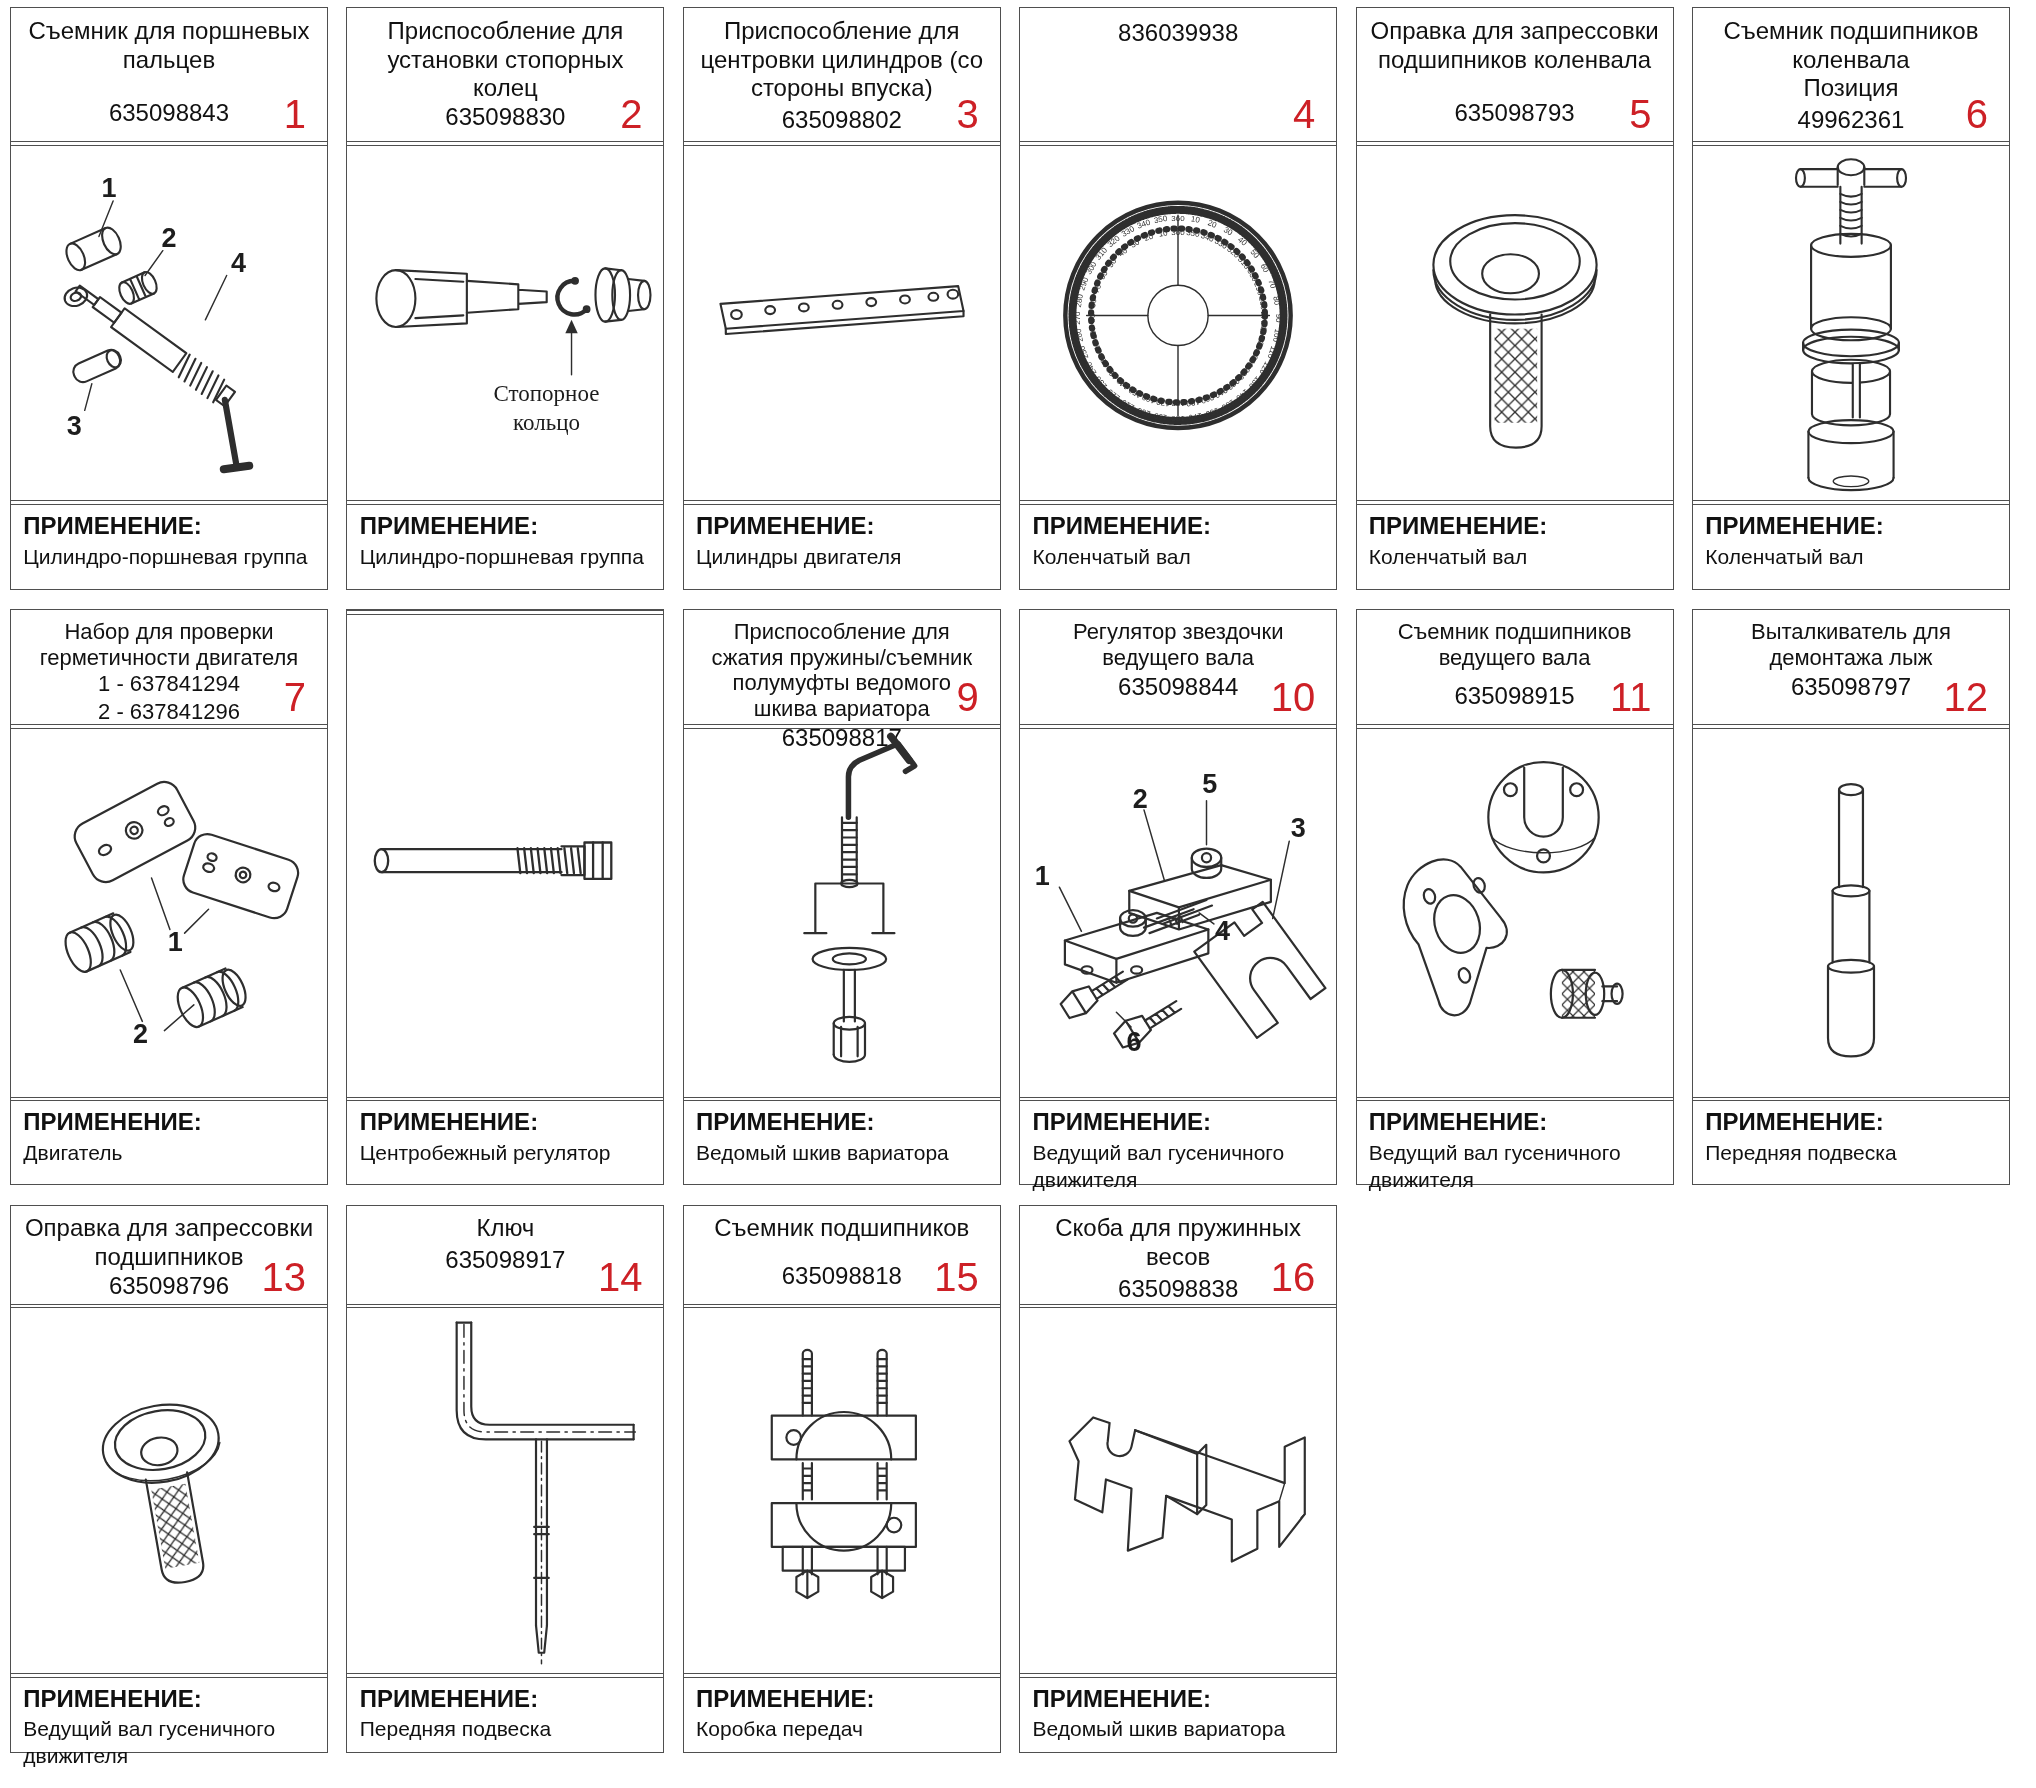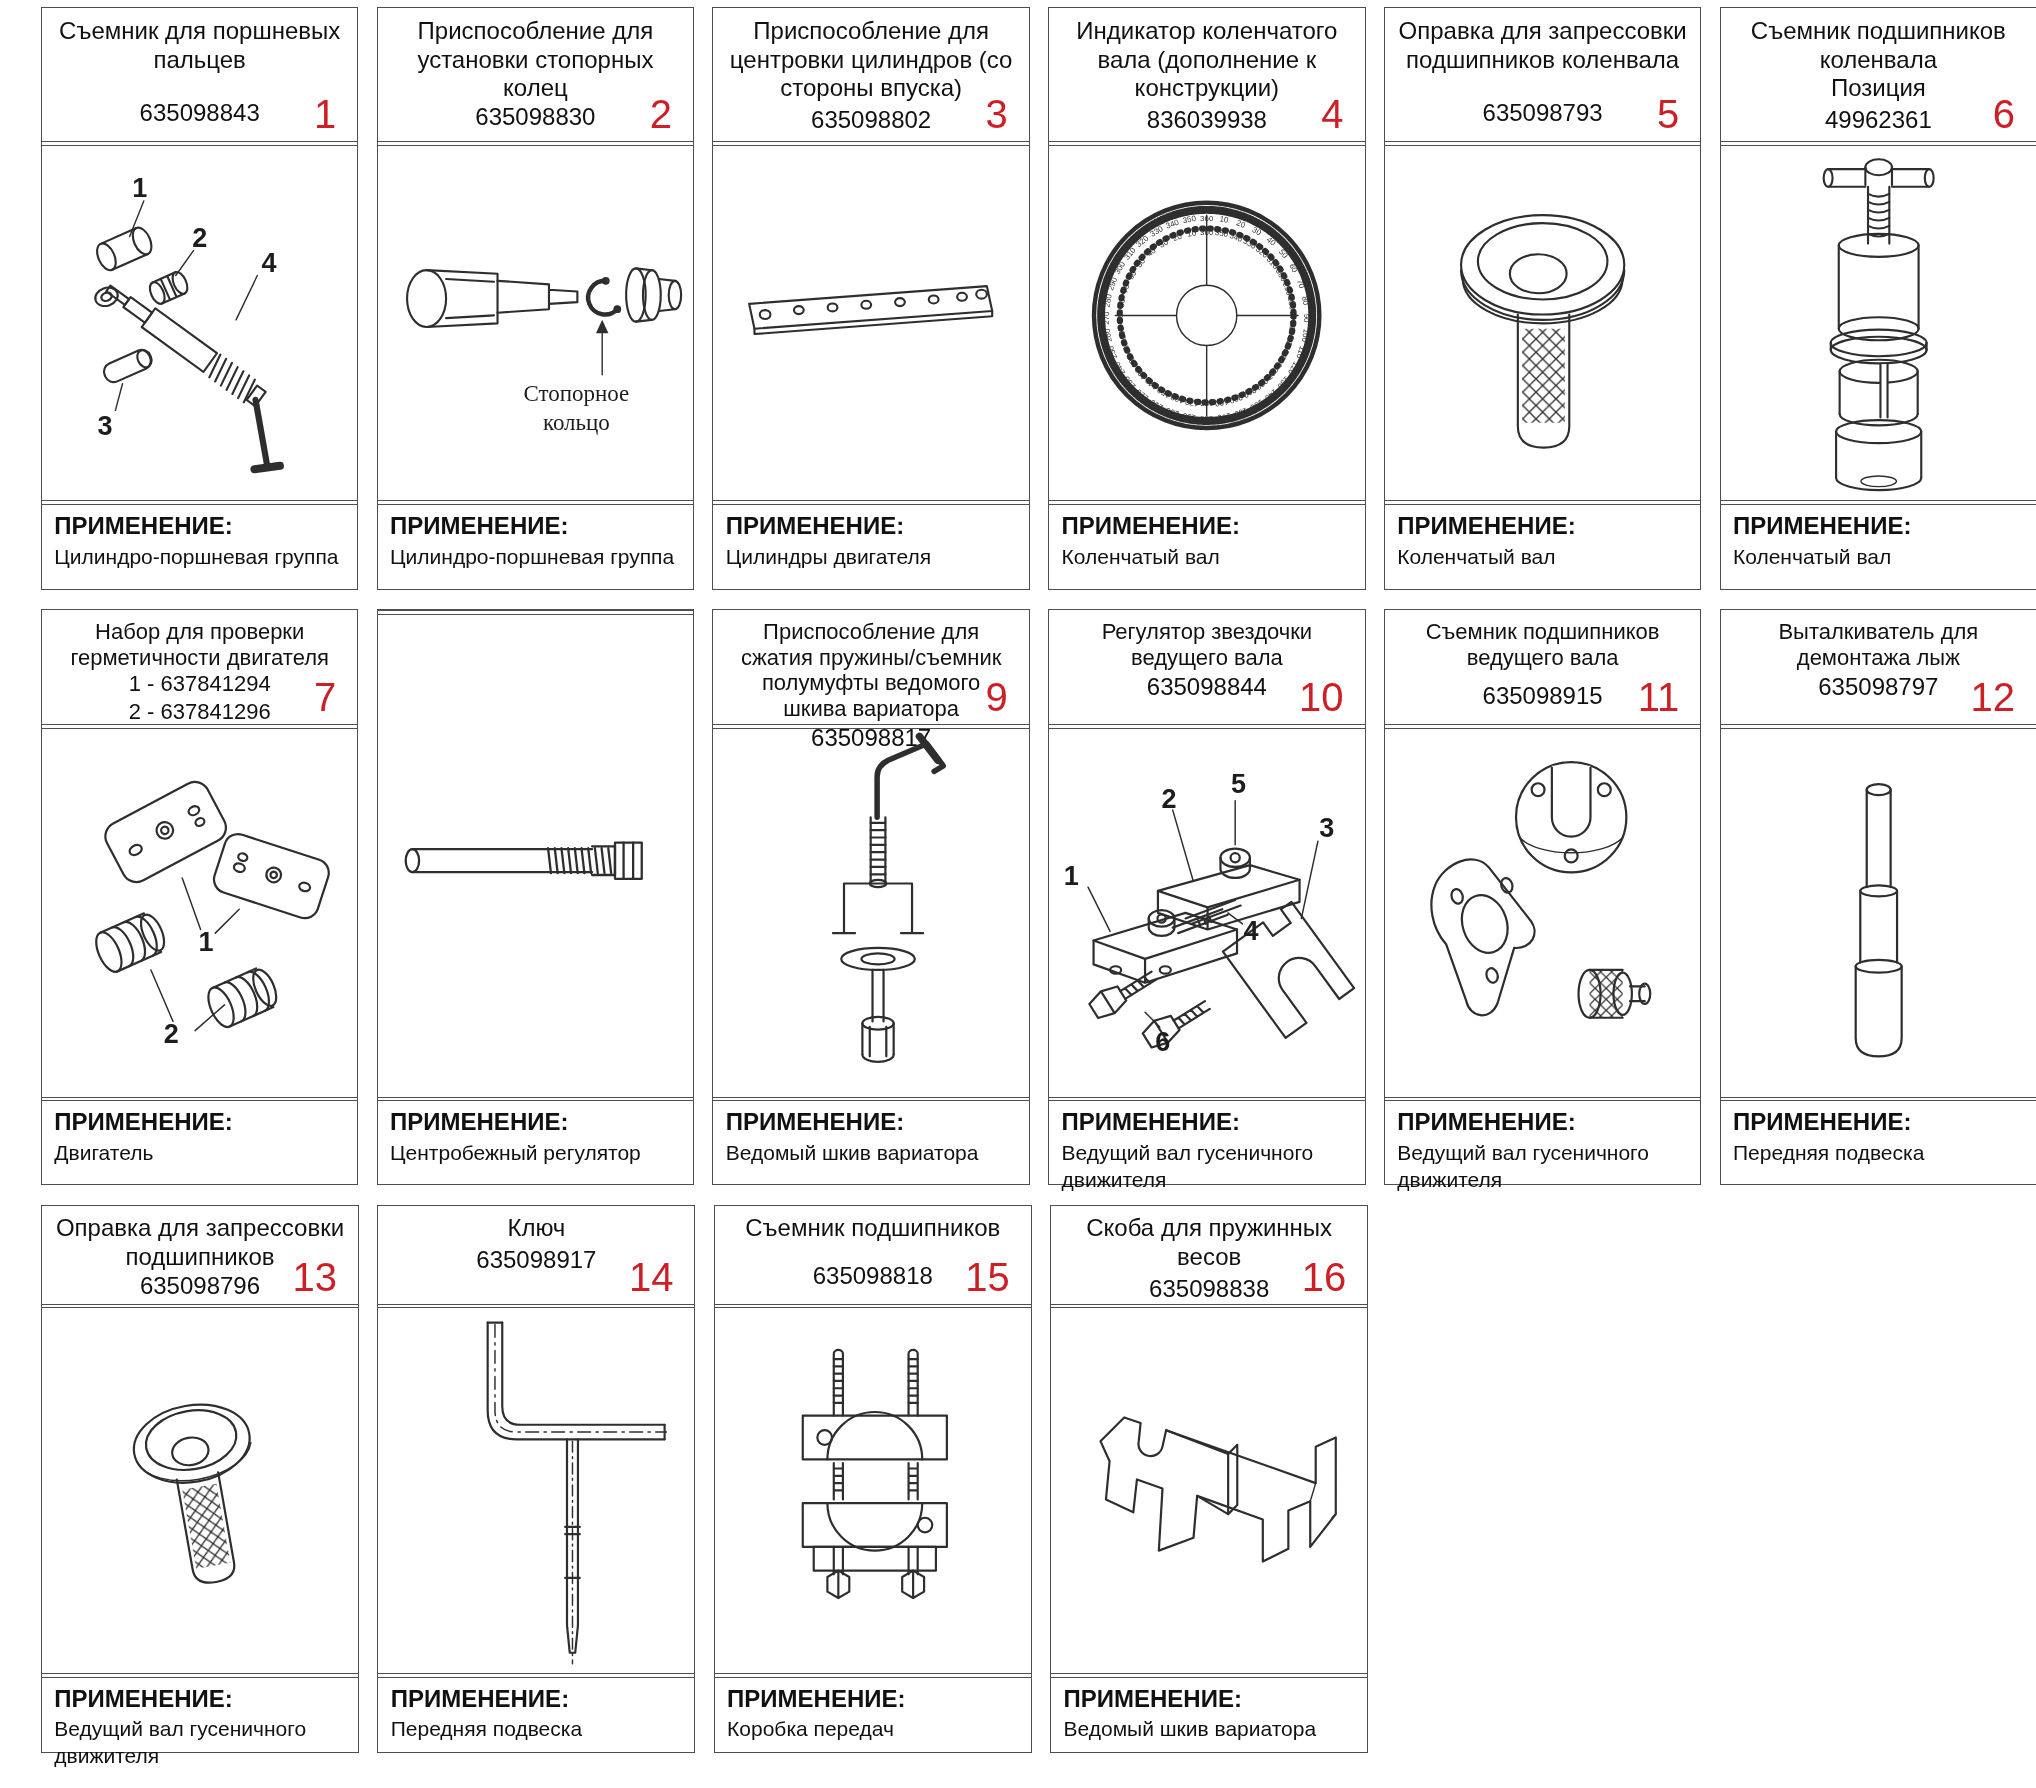--- a/index.html
+++ b/index.html
@@ -1,17 +1,17 @@
 <!DOCTYPE html>
 <html style="--accent: #cd2026;font-size:14px"><head>
 <meta charset="utf-8">
 <style>
   html,body{margin:0;padding:0;background:#fff;}
   body{width:2037px;height:1789px;font-family:"Liberation Sans",sans-serif;color:#111;-webkit-font-smoothing:antialiased;}
-  .sheet{position:relative;padding:7px 0 0 41px;}
+  .sheet{position:relative;padding:7px 0 0 10px;}
   .row{display:flex;gap:18.4px;margin-bottom:19.3px;}
   .card{width:318px;background:#fff;border:1.8px solid #4f4f4f;display:flex;flex-direction:column;box-sizing:border-box;}
   .row1 .card{height:583px}
   .row2 .card{height:576px}
   .row3 .card{height:548px}
   .hdr{position:relative;display:flex;flex-direction:column;align-items:center;text-align:center;padding:8.8px 8.8px 7px;box-sizing:border-box;}
   .row1 .hdr{height:133px}
   .row2 .hdr{height:114px}
   .row3 .hdr{height:98px}
   .title{font-size:24px;line-height:1.2;white-space:pre-line;}
@@ -159,23 +159,20 @@
       </div>
       <div class="sep"></div>
       <div class="app">
         <div class="app-h">ПРИМЕНЕНИЕ:</div>
         <div class="app-t">Цилиндры двигателя</div>
       </div>
     </div>
 
     <div class="card">
       <div class="hdr">
-        <div class="title">Индикатор коленчатого
-вала (дополнение к
-конструкции)</div>
         <div class="part flow">836039938</div>
         <div class="idx">4</div>
       </div>
       <div class="sep"></div>
       <div class="illu">
         <svg viewBox="0 0 330 400">
           <g class="ln">
             <circle cx="165" cy="191" r="127" stroke-width="5"></circle>
             <circle cx="165" cy="191" r="119" stroke-width="9" stroke-dasharray="1.4 2.2"></circle>
             <circle cx="165" cy="191" r="98" stroke-width="7" stroke-dasharray="1.4 7.2"></circle>

